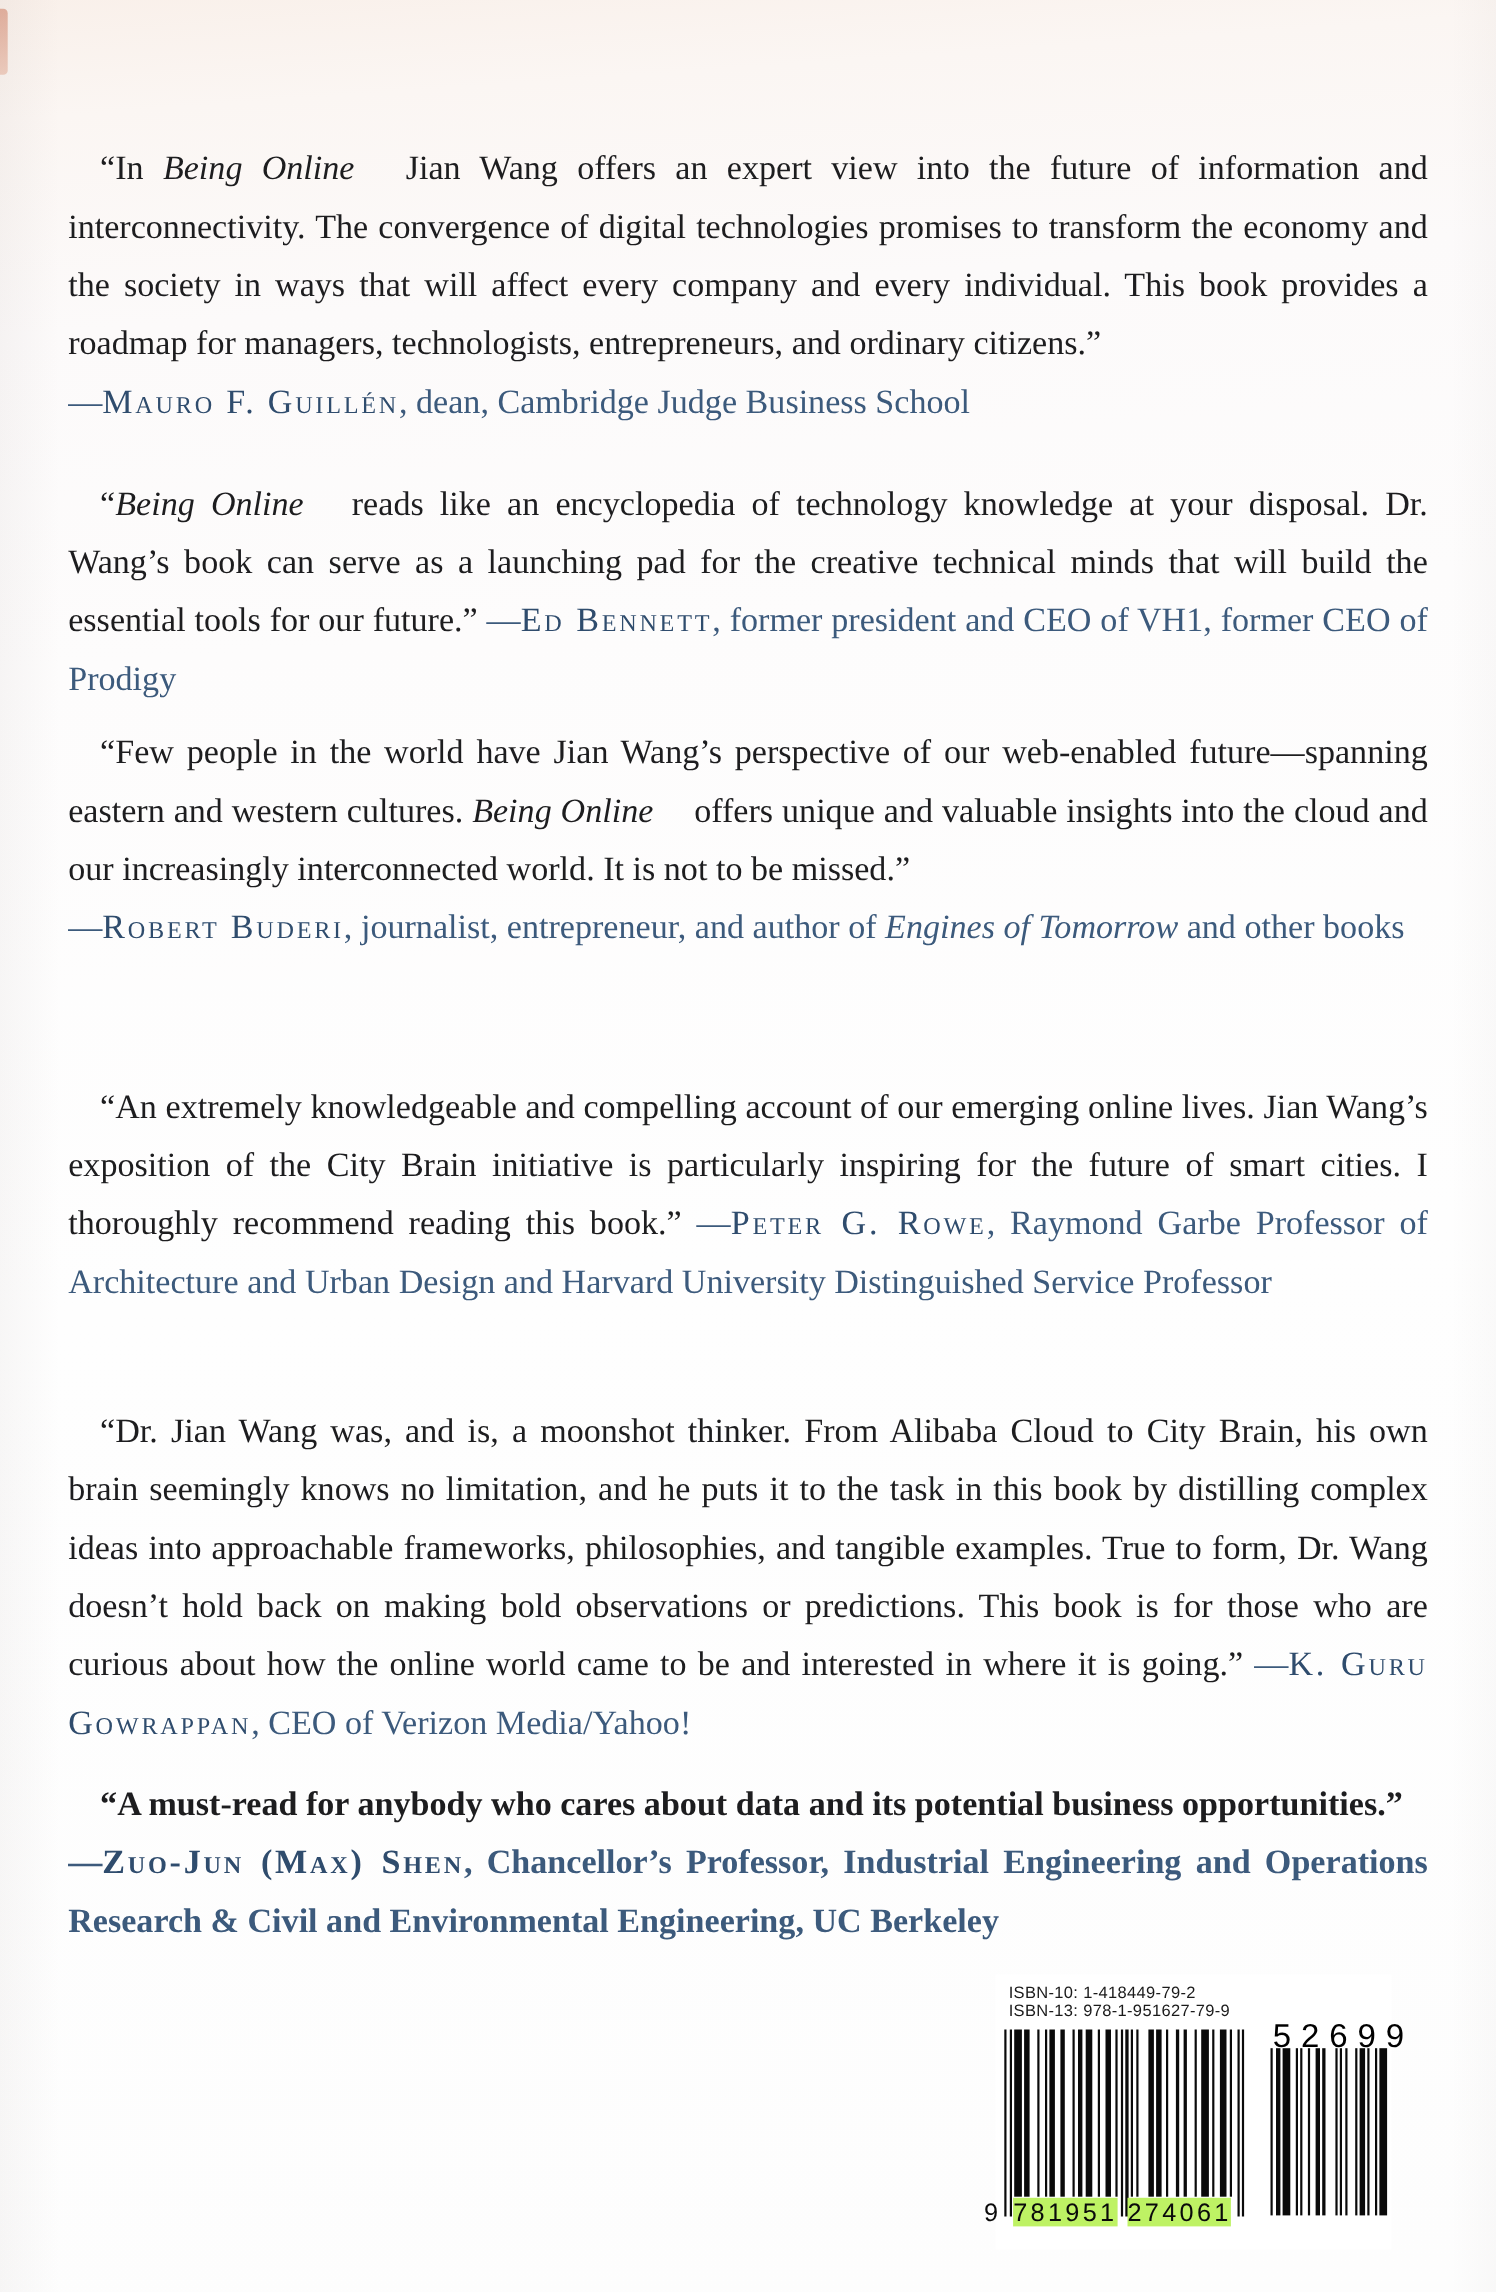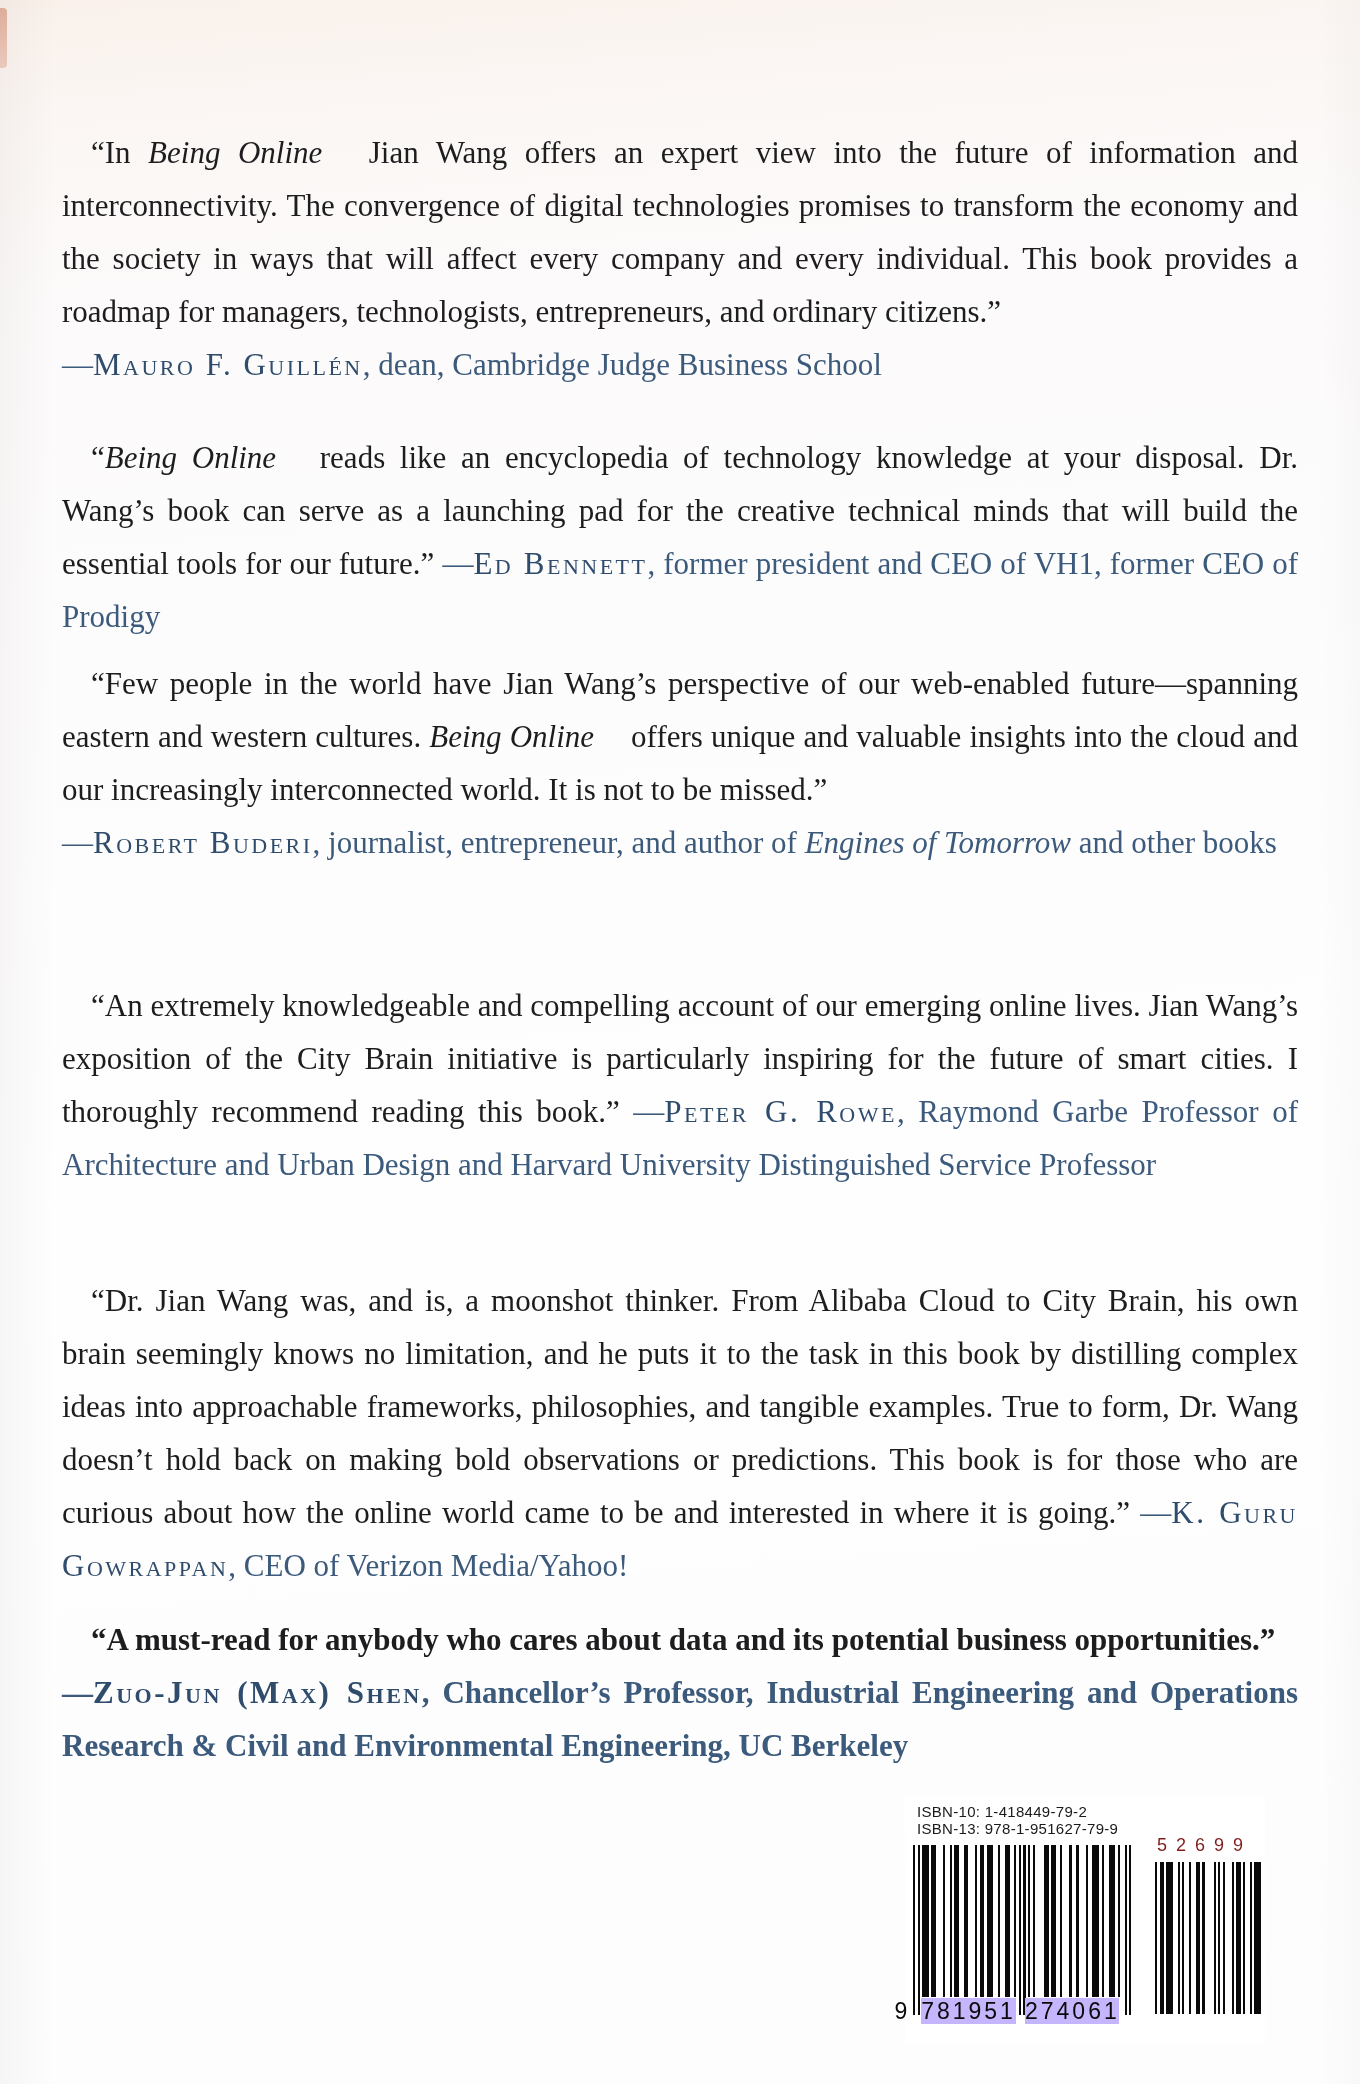--- a/index.html
+++ b/index.html
@@ -53,31 +53,31 @@
     font-family:"Liberation Sans","DejaVu Sans",sans-serif;
     font-size:15px;line-height:17px;color:#1a1a1a;letter-spacing:.3px;
     white-space:nowrap;
   }
   .ean-main{position:absolute;left:8px;top:50px;width:219px;height:190px;}
   .ean-main .bars,.ean-supp .bars{position:absolute;left:0;top:0;width:100%;}
   .bar{position:absolute;top:0;background:#0a0a0a;}
   .ean-digits{
     position:absolute;top:153px;height:26px;
     font-family:"Liberation Sans","DejaVu Sans",sans-serif;
-    font-size:23px;color:#0a0a0a;background:#c4b5fd;
+    font-size:23px;color:#0a0a0a;background:#bef264;
     text-align:center;white-space:nowrap;
   }
   .ean-first{left:-20px;width:16px;background:transparent;}
   .ean-g1{left:8px;width:95px;letter-spacing:3px;}
   .ean-g2{left:112px;width:94px;letter-spacing:3px;}
   .ean-supp{position:absolute;left:250px;top:40px;width:106px;height:200px;}
   .supp-digits{
     position:absolute;left:2px;top:0;
     font-family:"Liberation Sans","DejaVu Sans",sans-serif;
-    font-size:18px;color:#7f1d1d;letter-spacing:9px;white-space:nowrap;
+    font-size:30px;color:#000000;letter-spacing:9px;white-space:nowrap;
   }
   .ean-supp .bars{top:27px;}
 </style>
 </head>
 <body>
 
 <div class="page">
   <div class="edge-shade"></div>
   <div class="corner-smudge"></div>
 

